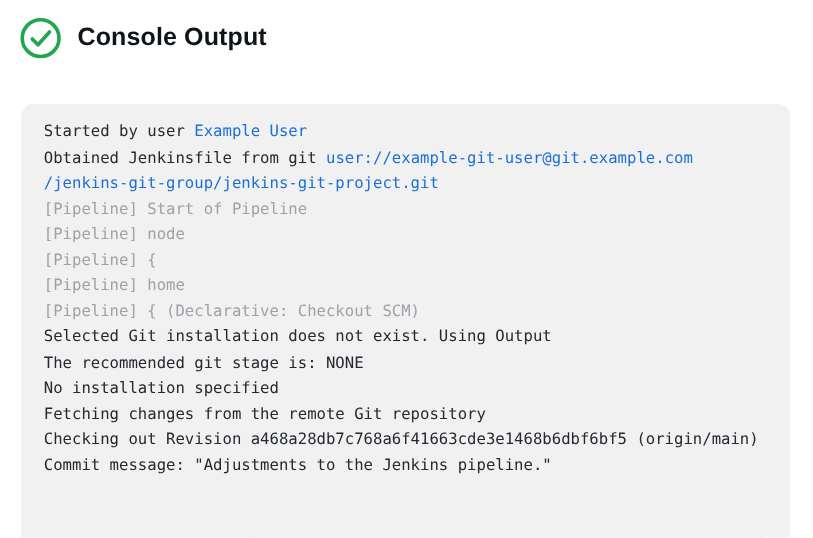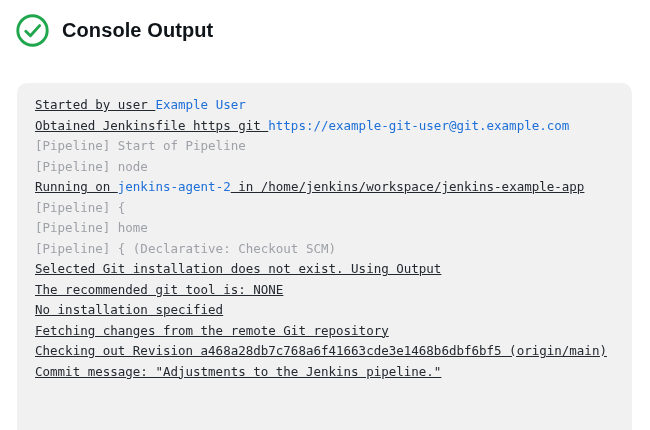--- a/index.html
+++ b/index.html
@@ -49,49 +49,49 @@
     padding: 12px 18px;
     overflow: hidden;
   }
   .console-line {
     font-family: "DejaVu Sans Mono", "Liberation Mono", monospace;
     font-size: 12.5px;
     line-height: 20.5px;
     white-space: pre;
     color: var(--text);
   }
-  .seg-plain { color: var(--text); text-decoration: underline; }
+  .seg-plain { color: var(--text); }
   .seg-muted { color: var(--muted); text-align: center; }
   .seg-link  { color: var(--link); cursor: pointer; text-decoration: none; }
 </style>
 </head>
 <body>
 
 <div class="page">
 
   <div class="header">
     <svg class="status-icon" viewBox="0 0 35 35" fill="none" xmlns="http://www.w3.org/2000/svg">
       <circle cx="17.5" cy="17.5" r="14.7" stroke="var(--success)" stroke-width="2.9" fill="none"></circle>
       <path d="M10.8 18.2 L15.4 22.8 L24.6 12.6" stroke="var(--success)" stroke-width="2.9" fill="none" stroke-linecap="round" stroke-linejoin="round"></path>
     </svg>
     <span class="page-title">Console Output</span>
   </div>
 
   <div class="console-panel">
     <div>
         <div class="console-line"><span class="seg-plain">Started by user </span><span class="seg-link">Example User</span></div>
-        <div class="console-line"><span class="seg-plain">Obtained Jenkinsfile https git </span><span class="seg-link">https://example-git-user@git.example.com</span></div>
+        <div class="console-line"><span class="seg-plain">Obtained Jenkinsfile from git </span><span class="seg-link">user://example-git-user@git.example.com</span></div>
+        <div class="console-line"><span class="seg-link">/jenkins-git-group/jenkins-git-project.git</span></div>
         <div class="console-line"><span class="seg-muted">[Pipeline] Start of Pipeline</span></div>
         <div class="console-line"><span class="seg-muted">[Pipeline] node</span></div>
-        <div class="console-line"><span class="seg-plain">Running on </span><span class="seg-link">jenkins-agent-2</span><span class="seg-plain"> in /home/jenkins/workspace/jenkins-example-app</span></div>
         <div class="console-line"><span class="seg-muted">[Pipeline] {</span></div>
         <div class="console-line"><span class="seg-muted">[Pipeline] home</span></div>
         <div class="console-line"><span class="seg-muted">[Pipeline] { (Declarative: Checkout SCM)</span></div>
         <div class="console-line"><span class="seg-plain">Selected Git installation does not exist. Using Output</span></div>
-        <div class="console-line"><span class="seg-plain">The recommended git tool is: NONE</span></div>
+        <div class="console-line"><span class="seg-plain">The recommended git stage is: NONE</span></div>
         <div class="console-line"><span class="seg-plain">No installation specified</span></div>
         <div class="console-line"><span class="seg-plain">Fetching changes from the remote Git repository</span></div>
         <div class="console-line"><span class="seg-plain">Checking out Revision a468a28db7c768a6f41663cde3e1468b6dbf6bf5 (origin/main)</span></div>
         <div class="console-line"><span class="seg-plain">Commit message: "Adjustments to the Jenkins pipeline."</span></div>
       </div>
   </div>
 
 </div>
 
 </body></html>

